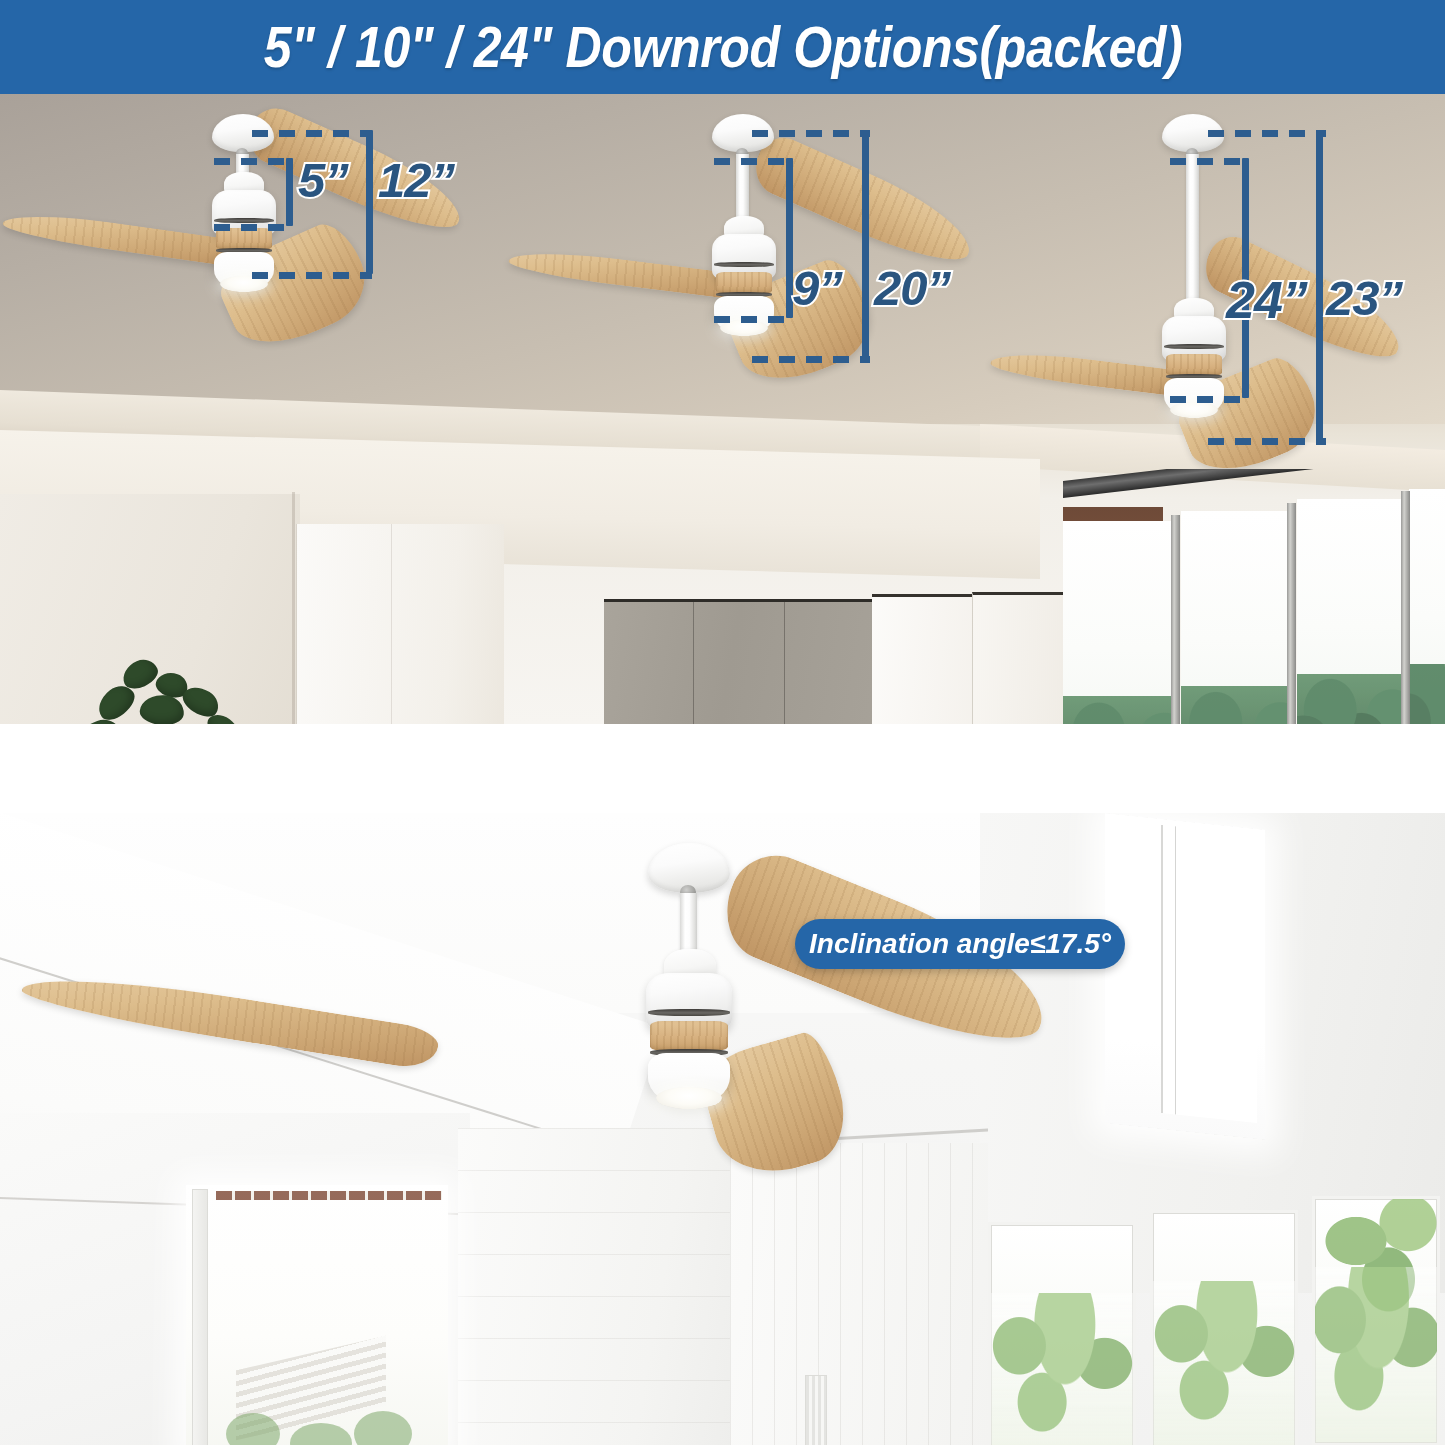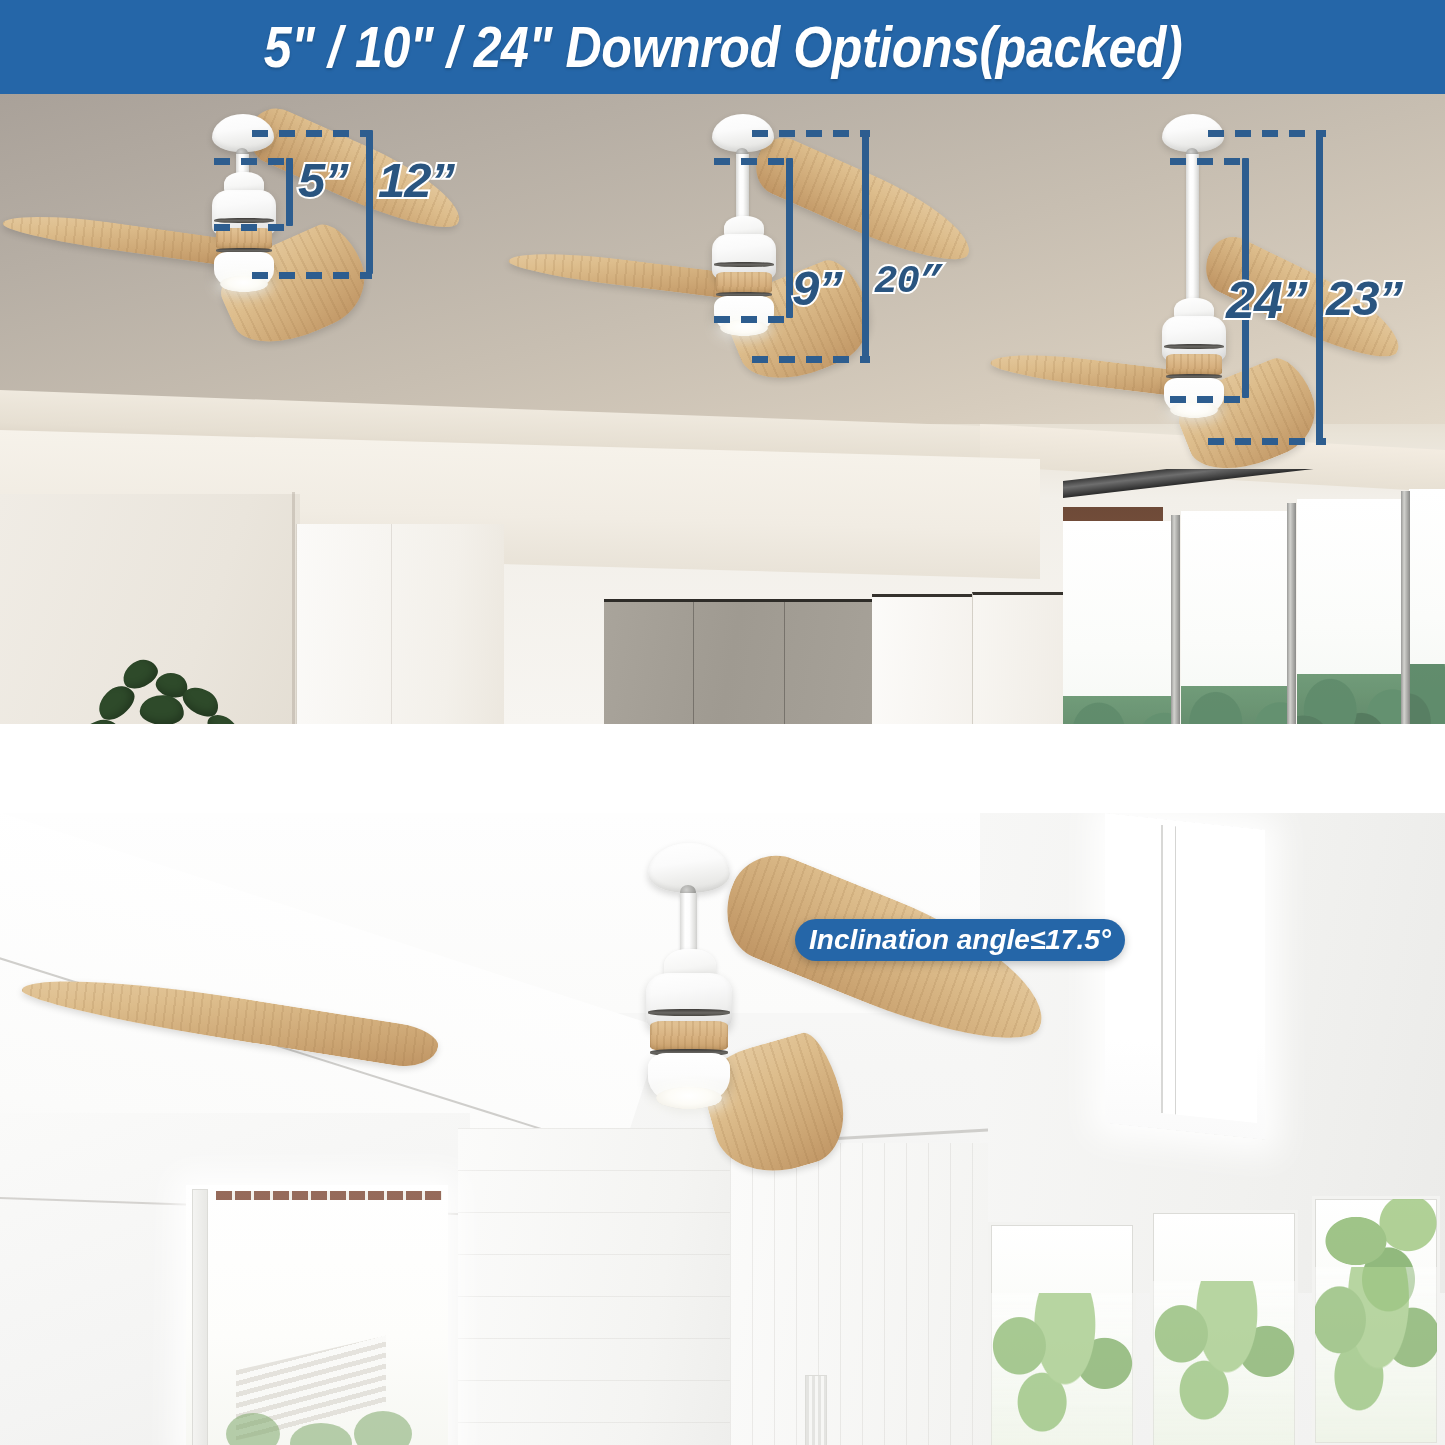--- a/index.html
+++ b/index.html
@@ -445,21 +445,21 @@
       <div class="lens" style="left:30px; top:208px; width:48px; height:16px;"></div>
     </div>
 
     <div class="dash-h" style="left:752px; top:36px;  width:118px;"></div>
     <div class="dash-h" style="left:714px; top:64px;  width:78px;"></div>
     <div class="dash-h" style="left:714px; top:222px; width:78px;"></div>
     <div class="dash-h" style="left:752px; top:262px; width:118px;"></div>
     <div class="line-v" style="left:786px; top:64px;  height:160px;"></div>
     <div class="line-v" style="left:862px; top:36px;  height:228px;"></div>
     <div class="dim-label" style="left:792px; top:166px; font-size:49px;">9”</div>
-    <div class="dim-label" style="left:874px; top:166px; font-size:39px;font-family:Liberation Mono, monospace;">20”</div>
+    <div class="dim-label" style="left:874px; top:166px; font-size:49px;">20”</div>
 
     <div class="fan" style="left:1140px; top:18px; width:320px; height:350px;">
       <div class="blade" style="left:-150px; top:248px; width:206px; height:26px; border-radius:48% 8% 8% 48%/60% 40% 60% 40%; transform:rotate(7deg); --gb:168deg;"></div>
       <div class="blade" style="left:58px;   top:160px; width:212px; height:58px; border-radius:12% 52% 52% 12%/44% 58% 42% 56%; transform:rotate(26deg); --gb:190deg;"></div>
       <div class="blade" style="left:42px;   top:260px; width:134px; height:92px; border-radius:42% 18% 36% 54%/30% 52% 48% 40%; transform:rotate(-22deg); --gb:160deg;"></div>
       <div class="canopy" style="left:22px; top:2px;   width:62px; height:38px;"></div>
       <div class="canopy-bolt" style="left:46px; top:36px;  width:12px; height:11px;"></div>
       <div class="rod" style="left:46px; top:42px;  width:13px; height:150px;"></div>
       <div class="yoke" style="left:34px; top:186px; width:40px; height:24px;"></div>
       <div class="motor" style="left:22px; top:204px; width:64px; height:46px;"></div>
@@ -537,21 +537,21 @@
       <div class="rod" style="left:350px; top:68px;  width:17px; height:62px;"></div>
       <div class="yoke" style="left:334px; top:124px; width:52px; height:32px;"></div>
       <div class="motor" style="left:316px; top:148px; width:86px; height:58px;"></div>
       <div class="motor-ring" style="left:318px; top:184px; width:82px; height:7px;"></div>
       <div class="woodband" style="left:320px; top:196px; width:78px; height:30px;"></div>
       <div class="motor-ring" style="left:320px; top:224px; width:78px; height:7px;"></div>
       <div class="lightkit" style="left:318px; top:228px; width:82px; height:52px;"></div>
       <div class="lens" style="left:326px; top:262px; width:66px; height:22px;"></div>
     </div>
 
-    <div class="pill" style="left:795px; top:106px; width:330px; height:42px; font-size:28px;">
+    <div class="pill" style="left:795px; top:106px; width:330px; height:50px; font-size:28px;">
       <span>Inclination angle≤17.5°</span>
     </div>
 
   </div>
 
   <div class="banner" id="banner-top">
     <span class="banner-text">5" / 10" / 24" Downrod Options(packed)</span>
   </div>
 
 

